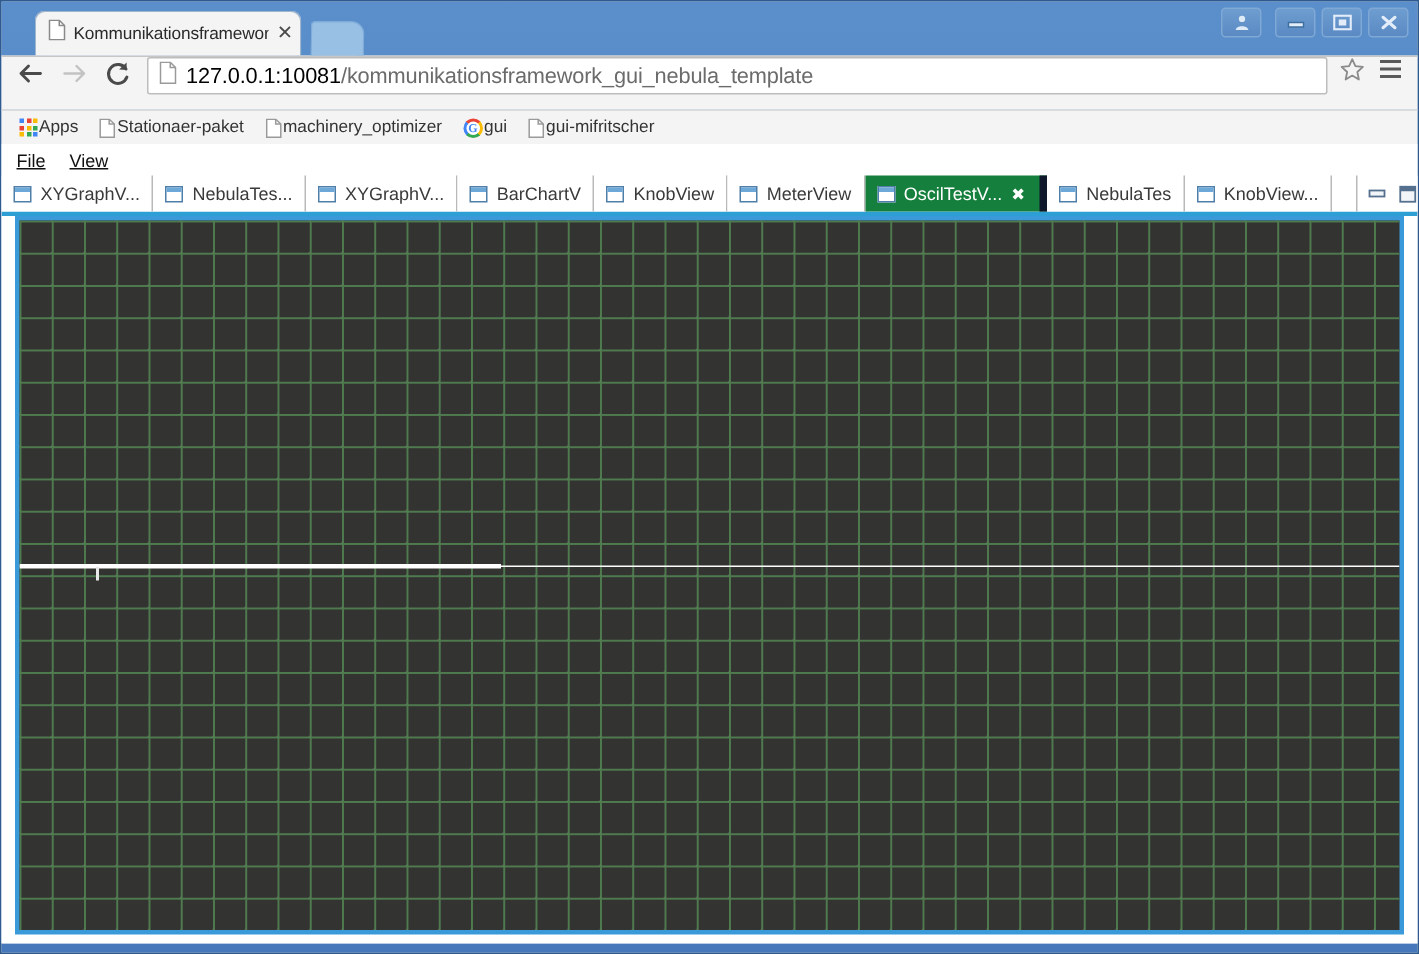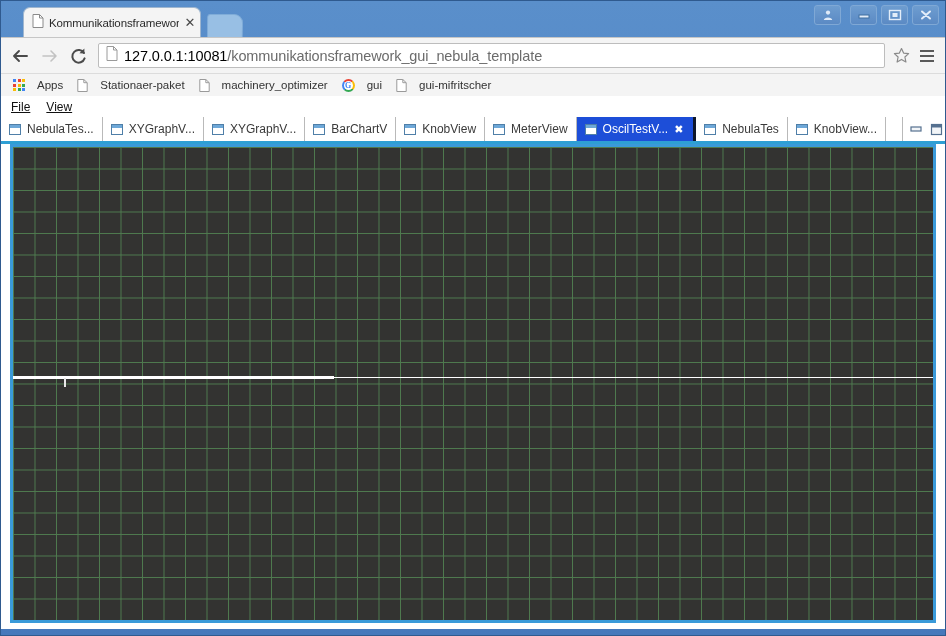--- a/index.html
+++ b/index.html
@@ -110,21 +110,21 @@
   }
   .win-btn.user { margin-right: 5px; }
   .win-btn svg { display: block; }
 
   
   .toolbar {
     flex: 0 0 36px;
     background: #f4f4f4;
     border-top: 1px solid #c6c6c6;
     display: flex;
-    align-items: center;
+    align-items: flex-start;
     padding: 0 8px;
     gap: 7px;
     box-sizing: border-box;
   }
   .nav-btn {
     width: 22px; height: 22px;
     display: flex; align-items: center; justify-content: center;
     cursor: pointer;
     flex: 0 0 auto;
   }
@@ -177,21 +177,21 @@
     border-top: 1px solid #dcdcdc;
     display: flex;
     align-items: center;
     padding: 0 6px;
     gap: 2px;
     box-sizing: border-box;
   }
   .bm {
     display: flex;
     align-items: center;
-    gap: 12px;
+    gap: 1px;
     padding: 2px 6px;
     font-size: 11.5px;
     color: #333333;
     white-space: nowrap;
     cursor: pointer;
     border-radius: 2px;
   }
   .apps-grid {
     display: grid;
     grid-template-columns: repeat(3, 3px);
@@ -266,23 +266,23 @@
     padding: 0 8px;
     border-right: 1px solid #b9b9b9;
     font-size: 12px;
     color: #3a3a3a;
     white-space: nowrap;
     cursor: pointer;
     background: #ffffff;
     box-sizing: border-box;
   }
   .app-tab.active {
-    background: #1d4ed8;
+    background: #15803d;
     color: #ffffff;
-    border-right: 3px solid #0f172a;
+    border-right: 5px solid #0f172a;
   }
   .app-tab .t-ico {
     flex: 0 0 12px;
     width: 12px; height: 11px;
     border: 1px solid #4f7fa8;
     background: #ffffff;
     box-sizing: border-box;
     position: relative;
   }
   .app-tab .t-ico::before {
@@ -534,26 +534,26 @@
 
     <div class="app-menubar">
       <span class="mi">File</span>
       <span class="mi">View</span>
     </div>
 
     <div class="app-tabstrip">
 
       <div class="app-tab">
         <span class="t-ico"></span>
+        <span>XYGraphV...</span>
+      </div>
+
+      <div class="app-tab">
+        <span class="t-ico"></span>
         <span>NebulaTes...</span>
-      </div>
-
-      <div class="app-tab">
-        <span class="t-ico"></span>
-        <span>XYGraphV...</span>
       </div>
 
       <div class="app-tab">
         <span class="t-ico"></span>
         <span>XYGraphV...</span>
       </div>
 
       <div class="app-tab">
         <span class="t-ico"></span>
         <span>BarChartV</span>

